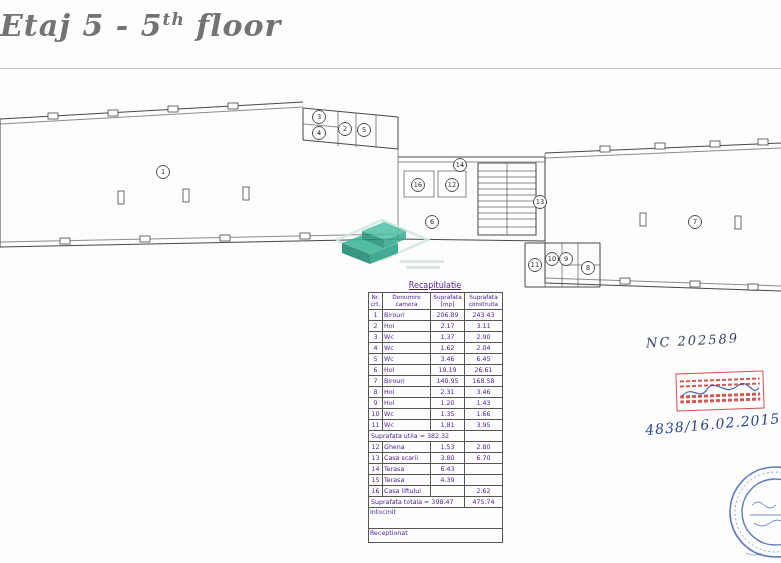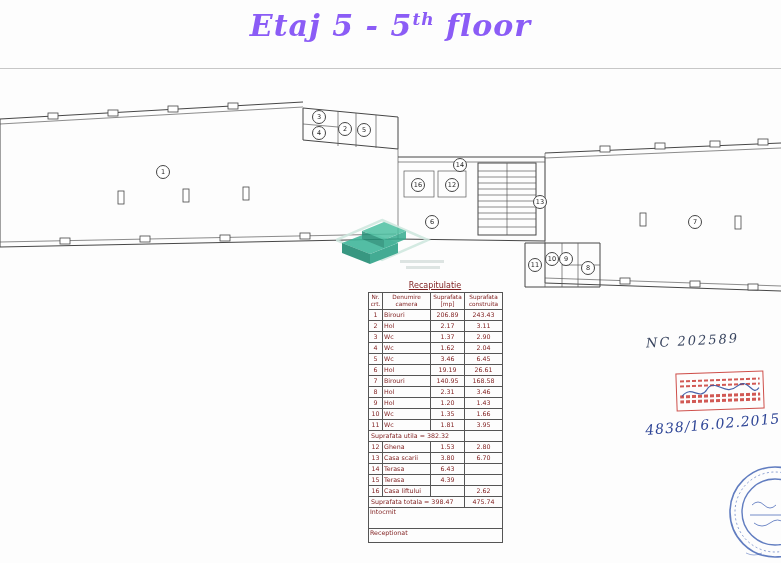--- a/index.html
+++ b/index.html
@@ -1,39 +1,39 @@
 <!DOCTYPE html>
 <html><head>
 <meta charset="utf-8">
 <style>
   html,body{margin:0;padding:0;background:#e9e9e9;}
   .page{position:relative;width:781px;height:563px;background:#fdfdfd;overflow:hidden;
         font-family:"DejaVu Sans",sans-serif;color:#222;}
 
   
-  .title{position:absolute;top:8px;left:0;right:0;text-align:center;
+  .title{position:absolute;top:8px;left:0;right:0;text-align:left;
          font-family:"DejaVu Serif",serif;font-style:italic;font-weight:bold;
-         font-size:30px;color:#8b5cf6;letter-spacing:1px;}
+         font-size:30px;color:#737373;letter-spacing:1px;}
   .title sup{font-size:17px;}
   .divider{position:absolute;top:68px;left:0;width:781px;height:1px;background:#c7c7c7;}
 
   
   .plan-svg{position:absolute;top:75px;left:0;width:781px;height:230px;}
   .plan-line{stroke:#474747;stroke-width:1;fill:none;}
   .plan-thin{stroke:#5a5a5a;stroke-width:.7;fill:none;}
   .tick{fill:#ffffff;stroke:#474747;stroke-width:.8;}
   .room-circle{fill:#ffffff;stroke:#444;stroke-width:1;}
   .room-label{font:6.5px "DejaVu Sans",sans-serif;text-anchor:middle;fill:#222;}
 
   
   .watermark{position:absolute;left:336px;top:218px;width:120px;height:56px;opacity:.88;}
   .wm-stripe{position:absolute;height:3px;background:#b9c9c4;opacity:.55;}
 
   
-  .table-wrap{position:absolute;left:368px;top:281px;width:134px;color:#7f1d1d;}
+  .table-wrap{position:absolute;left:368px;top:281px;width:134px;color:#4c1d95;}
   .table-title{text-align:center;font-size:8px;text-decoration:underline;margin-bottom:2px;}
   table{border-collapse:collapse;width:134px;table-layout:fixed;}
   col.c1{width:14px;}col.c2{width:48px;}col.c3{width:34px;}col.c4{width:38px;}
   th,td{border:1px solid #555;padding:0 1px;font-size:6.3px;line-height:1.15;}
   th{font-weight:normal;font-size:5.8px;text-align:center;height:16px;}
   td{height:10px;}
   td.num,td.num-col{text-align:center;}
   td.name-col{text-align:left;}
   td.span-label{text-align:left;padding-left:2px;}
   td.footer-tall{height:20px;vertical-align:top;text-align:left;}

